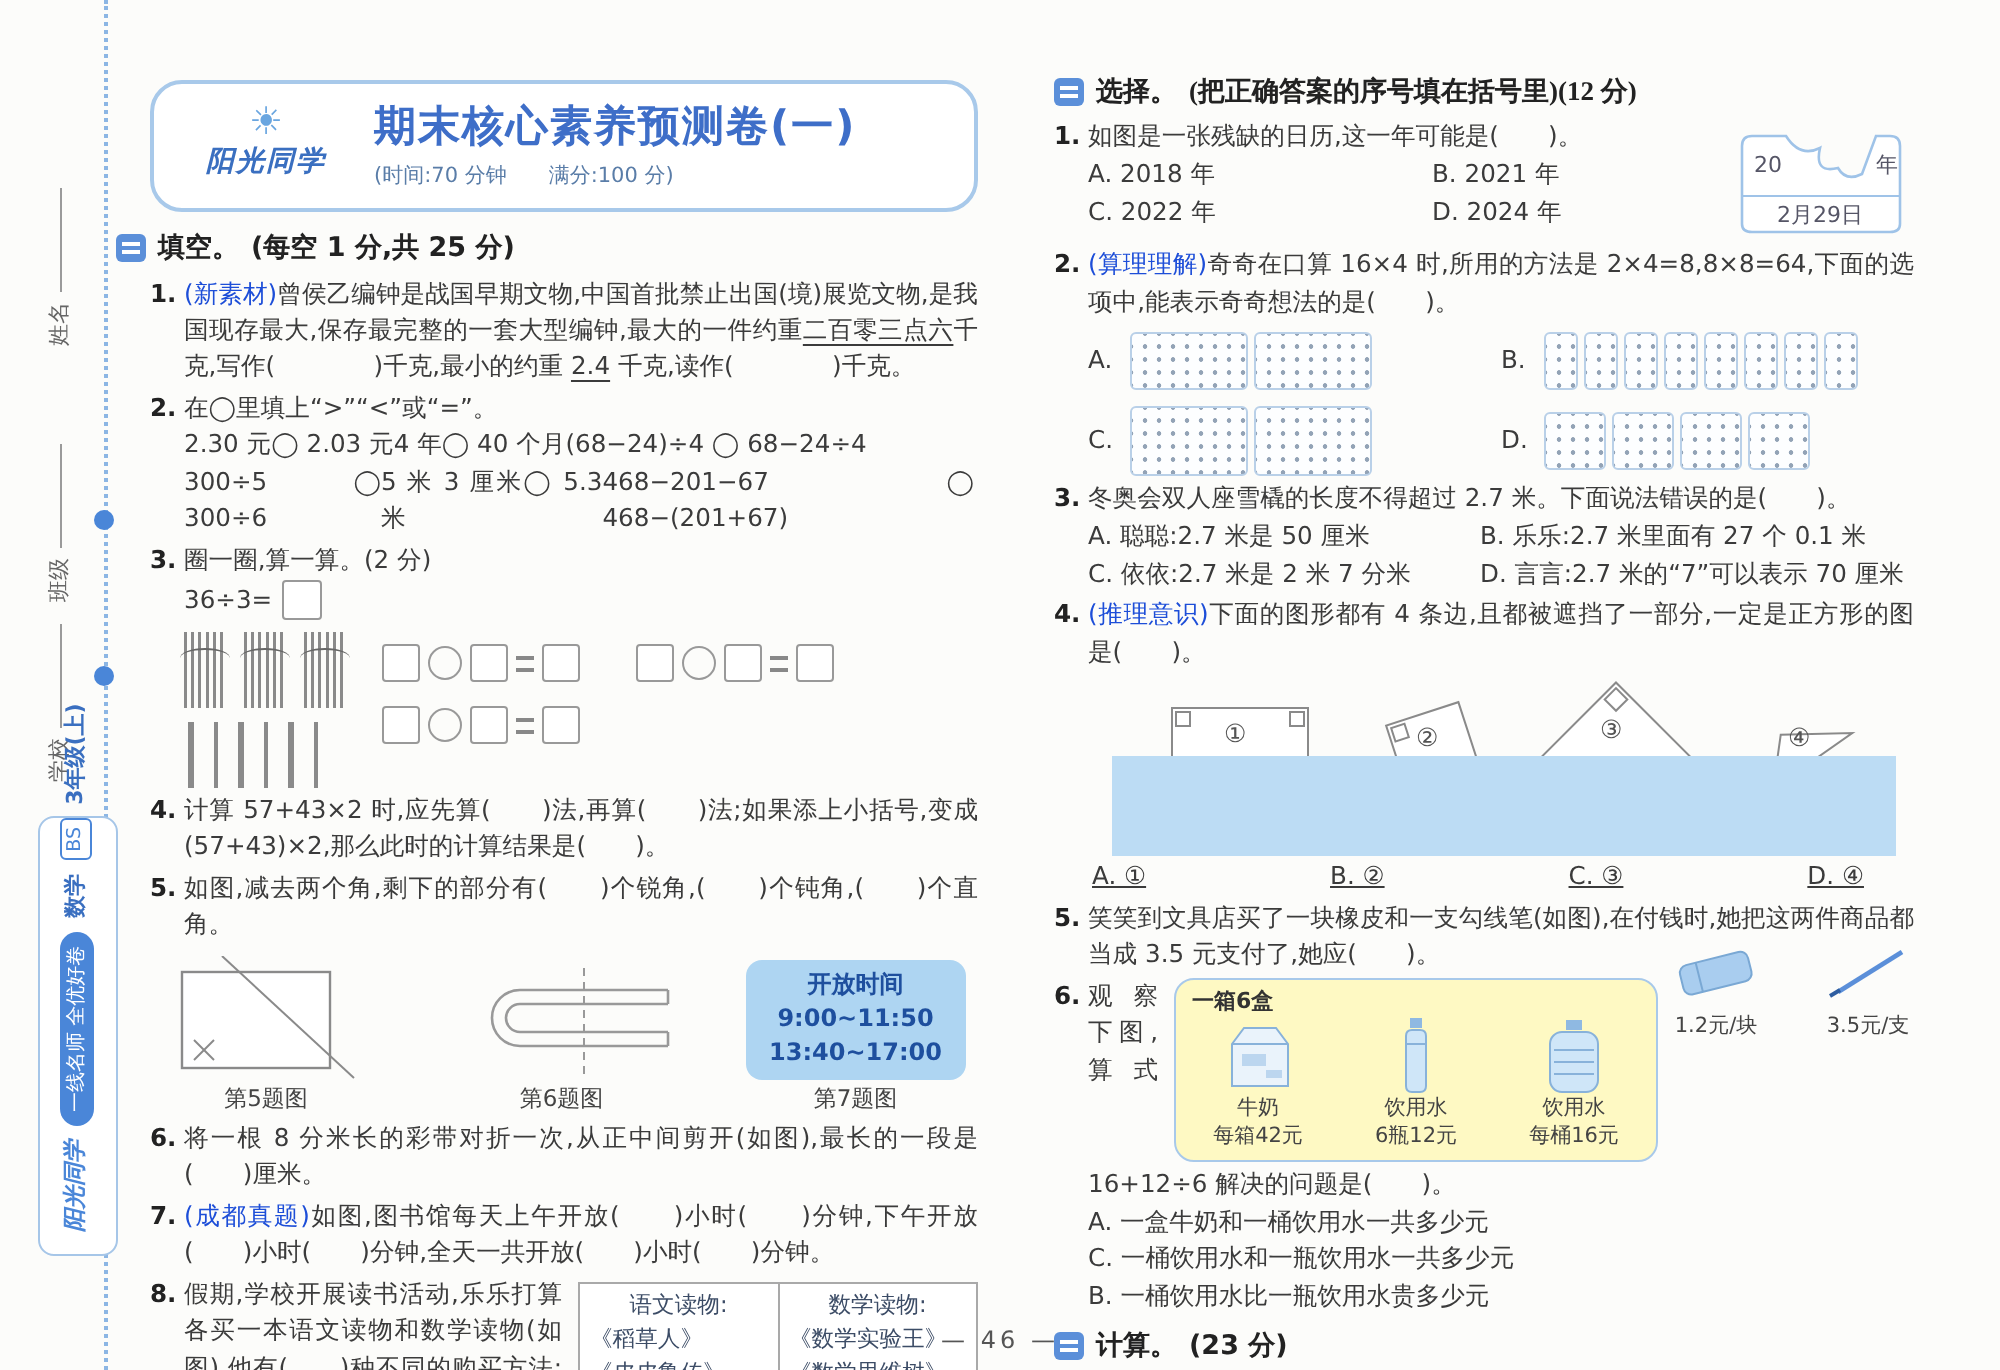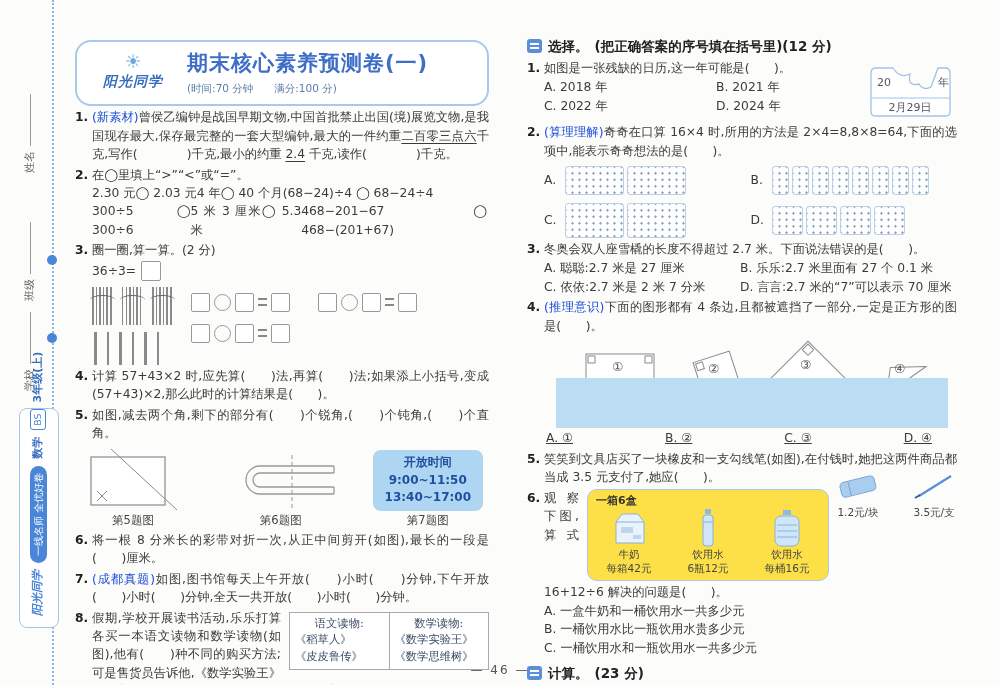--- a/index.html
+++ b/index.html
@@ -84,21 +84,21 @@
         background-size:7px 6.5px;background-position:3px 3px;}
   
   .fig4{position:relative;width:392px;height:90px;margin:3px 0 1px 12px;}
   .figlabel{position:absolute;font-size:12.5px;color:#555;}
   .optrow4{display:flex;justify-content:space-between;width:392px;padding:0 4px 0 2px;box-sizing:border-box;margin-left:0;text-decoration:underline;}
   
   .shopfig{float:right;width:122px;margin:2px 0 0 6px;display:flex;justify-content:space-between;text-align:center;}
   .shopitem{font-size:10.5px;color:#444;}
   
   .milkbox{float:right;width:224px;border:1px solid #a8c9ea;border-radius:10px;padding:3px 8px 5px;
-           margin:0 0 2px 8px;background:#fde047;}
+           margin:0 0 2px 8px;background:#fef9c3;}
   .milktag{font-size:11px;color:#333;font-weight:bold;}
   .milkrow{display:flex;justify-content:space-between;text-align:center;}
   .mitem{width:66px;font-size:10.5px;color:#444;line-height:1.35;}
   .mitem svg{display:block;margin:0 auto;}
   
   .pagenum{position:absolute;left:0;right:0;bottom:6px;text-align:center;color:#555;font-size:12px;letter-spacing:2px;}
 </style>
 </head>
 <body>
 
@@ -137,20 +137,25 @@
       <div class="logo">
         <div class="logo-sun">☀</div>
         <div class="logo-name">阳光同学</div>
       </div>
       <div class="titlewrap">
         <div class="title">期末核心素养预测卷(一)</div>
         <div class="subtitle">(时间:70 分钟　　满分:100 分)</div>
       </div>
     </div>
 
+    <div class="sechead lneg">
+      <span class="secicon"></span>
+      <span>填空。</span>
+      <span>(每空 1 分,共 25 分)</span>
+    </div>
 
     <div class="q">
       <span class="qno">1.</span><span class="tag">(新素材)</span><span>曾侯乙编钟是战国早期文物,中国首批禁止出国(境)展览文物,是我国现存最大,保存最完整的一套大型编钟,最大的一件约重</span><span class="ul">二百零三点六</span><span>千克,写作(　　　　)千克,最小的约重 </span><span class="ul">2.4</span><span> 千克,读作(　　　　)千克。</span>
     </div>
 
     <div class="q">
       <span class="qno">2.</span>
       <span>在◯里填上“&gt;”“&lt;”或“=”。</span>
       <div class="cmprow">
         <span>2.30 元◯ 2.03 元</span>
@@ -281,21 +286,21 @@
           <div>《数学思维树》</div>
 
         </div>
       </div>
       <span>假期,学校开展读书活动,乐乐打算各买一本语文读物和数学读物(如图),他有(　　)种不同的购买方法;可是售货员告诉他,《数学实验王》已卖完,那么现在他只有(　　)种不同的购买方法。</span>
     </div>
   </div>
 
   <div class="rightcol">
 
-    <div class="sechead" style="margin-top:0;">
+    <div class="sechead" style="margin-top:0;font-family:Liberation Serif, serif;">
       <span class="secicon"></span>
       <span>选择。</span>
       <span>(把正确答案的序号填在括号里)(12 分)</span>
     </div>
 
     <div class="q" style="padding-right:100px;min-height:62px;">
       <span class="qno">1.</span>
       <span>如图是一张残缺的日历,这一年可能是(　　)。</span>
       <div class="optgrid">
         <span class="optline">A. 2018 年</span>
@@ -345,21 +350,21 @@
           <span class="dots" style="width:29px;height:27px;"></span>
           <span class="dots" style="width:29px;height:27px;"></span>
         </div>
       </div>
     </div>
 
     <div class="q">
       <span class="qno">3.</span>
       <span>冬奥会双人座雪橇的长度不得超过 2.7 米。下面说法错误的是(　　)。</span>
       <div class="optgrid" style="grid-template-columns:196px 1fr;">
-        <span class="optline">A. 聪聪:2.7 米是 27 厘米</span>
+        <span class="optline">A. 聪聪:2.7 米是 50 厘米</span>
         <span class="optline">B. 乐乐:2.7 米里面有 27 个 0.1 米</span>
         <span class="optline">C. 依依:2.7 米是 2 米 7 分米</span>
         <span class="optline">D. 言言:2.7 米的“7”可以表示 70 厘米</span>
       </div>
     </div>
 
     <div class="q">
       <span class="qno">4.</span><span class="tag">(推理意识)</span><span>下面的图形都有 4 条边,且都被遮挡了一部分,一定是正方形的图是(　　)。</span>
       <div class="fig4">
         <svg width="392" height="90" viewBox="0 0 392 90">
@@ -448,22 +453,22 @@
               <line x1="5" y1="22" x2="25" y2="22" stroke="#88b2da"></line>
               <line x1="5" y1="28" x2="25" y2="28" stroke="#88b2da"></line>
             </svg>
             <div>饮用水</div>
             <div>每桶16元</div>
           </div>
         </div>
       </div>
       <span>观察下图,算式 16+12÷6 解决的问题是(　　)。</span>
       <div>A. 一盒牛奶和一桶饮用水一共多少元</div>
+      <div>C. 一桶饮用水和一瓶饮用水一共多少元</div>
       <div>B. 一桶饮用水比一瓶饮用水贵多少元</div>
-      <div>C. 一桶饮用水和一瓶饮用水一共多少元</div>
     </div>
 
     <div class="sechead" style="margin-top:6px;">
       <span class="secicon"></span>
       <span>计算。</span>
       <span>(23 分)</span>
     </div>
 
     <div class="q">
       <span class="qno">1.</span>

